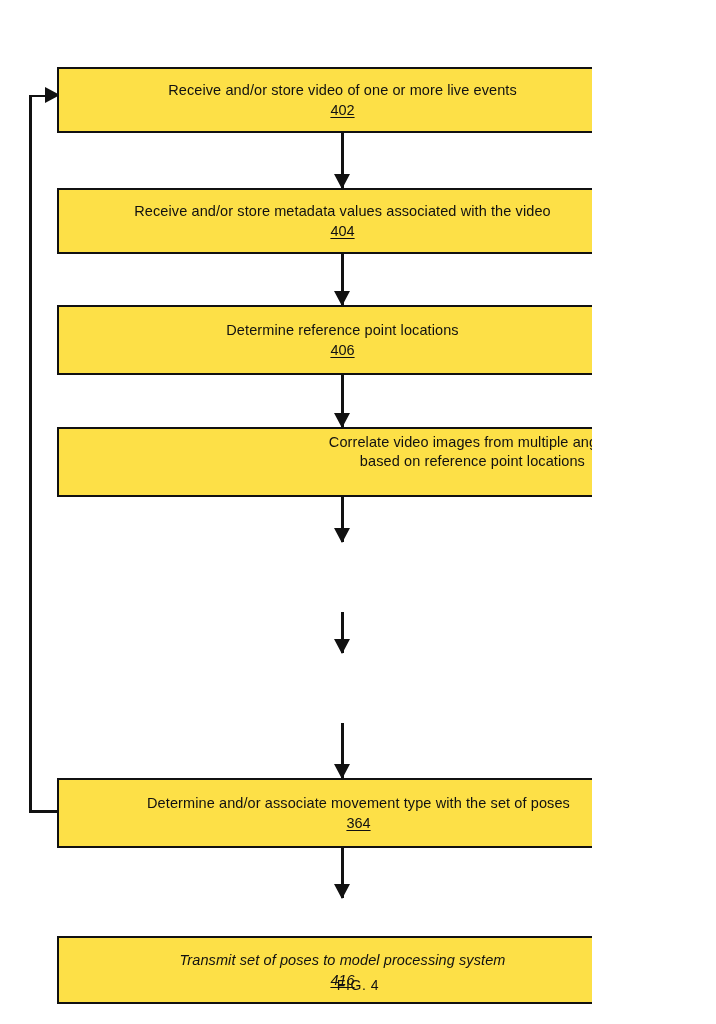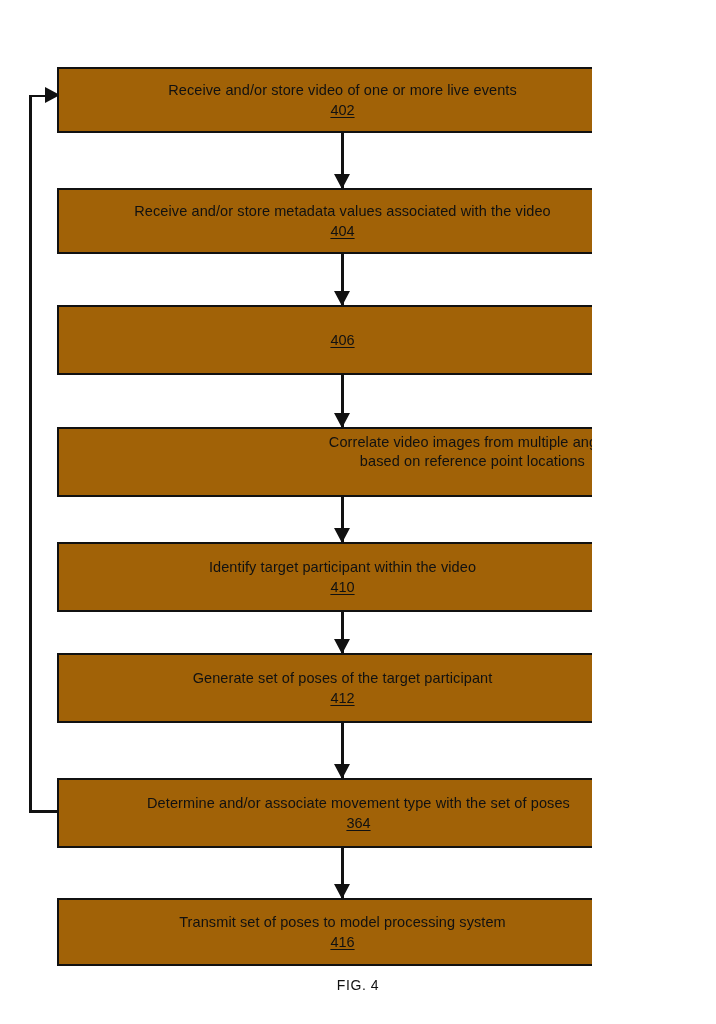--- a/index.html
+++ b/index.html
@@ -18,21 +18,21 @@
     color: #111111;
   }
 
   
   .node {
     position: absolute;
     left: 57px;
     width: 571px;
     box-sizing: border-box;
     border: 2.5px solid #111111;
-    background: #a16207;
+    background: #fde047;
     display: flex;
     flex-direction: column;
     align-items: center;
     justify-content: center;
     text-align: center;
   }
   .node-text {
     font-size: 14.5px;
     line-height: 19px;
     letter-spacing: 0.1px;
@@ -154,49 +154,42 @@
   </div>
   <div class="connector" style="top:133px; height:55px;"></div>
 
   <div class="node" style="top:188px; height:66px;">
     <div class="node-text">Receive and/or store metadata values associated with the video</div>
     <div class="node-ref">404</div>
   </div>
   <div class="connector" style="top:254px; height:51px;"></div>
 
   <div class="node" style="top:305px; height:70px;">
+    <div class="node-text">Determine reference point locations</div>
     <div class="node-ref">406</div>
   </div>
   <div class="connector" style="top:375px; height:52px;"></div>
 
   <div class="node" style="top:427px; height:70px;align-items:flex-end;">
     <div class="node-text">Correlate video images from multiple angles
 based on reference point locations</div>
     <div class="node-ref">408</div>
   </div>
   <div class="connector" style="top:497px; height:45px;"></div>
 
-  <div class="node" style="top:542px; height:70px;">
-    <div class="node-text">Identify target participant within the video</div>
-    <div class="node-ref">410</div>
-  </div>
   <div class="connector" style="top:612px; height:41px;"></div>
 
-  <div class="node" style="top:653px; height:70px;">
-    <div class="node-text">Generate set of poses of the target participant</div>
-    <div class="node-ref">412</div>
-  </div>
   <div class="connector" style="top:723px; height:55px;"></div>
 
   <div class="node" style="top:778px; height:70px;padding-left:32px;">
     <div class="node-text">Determine and/or associate movement type with the set of poses</div>
     <div class="node-ref">364</div>
   </div>
   <div class="connector" style="top:848px; height:50px;"></div>
 
-  <div class="node" style="top:898px; height:68px;">
+  <div class="node" style="top:936px; height:68px;font-style:italic;">
     <div class="node-text">Transmit set of poses to model processing system</div>
     <div class="node-ref">416</div>
   </div>
 
   <div class="fig-caption">FIG. 4</div>
 
 </div>
 
 </body></html>

